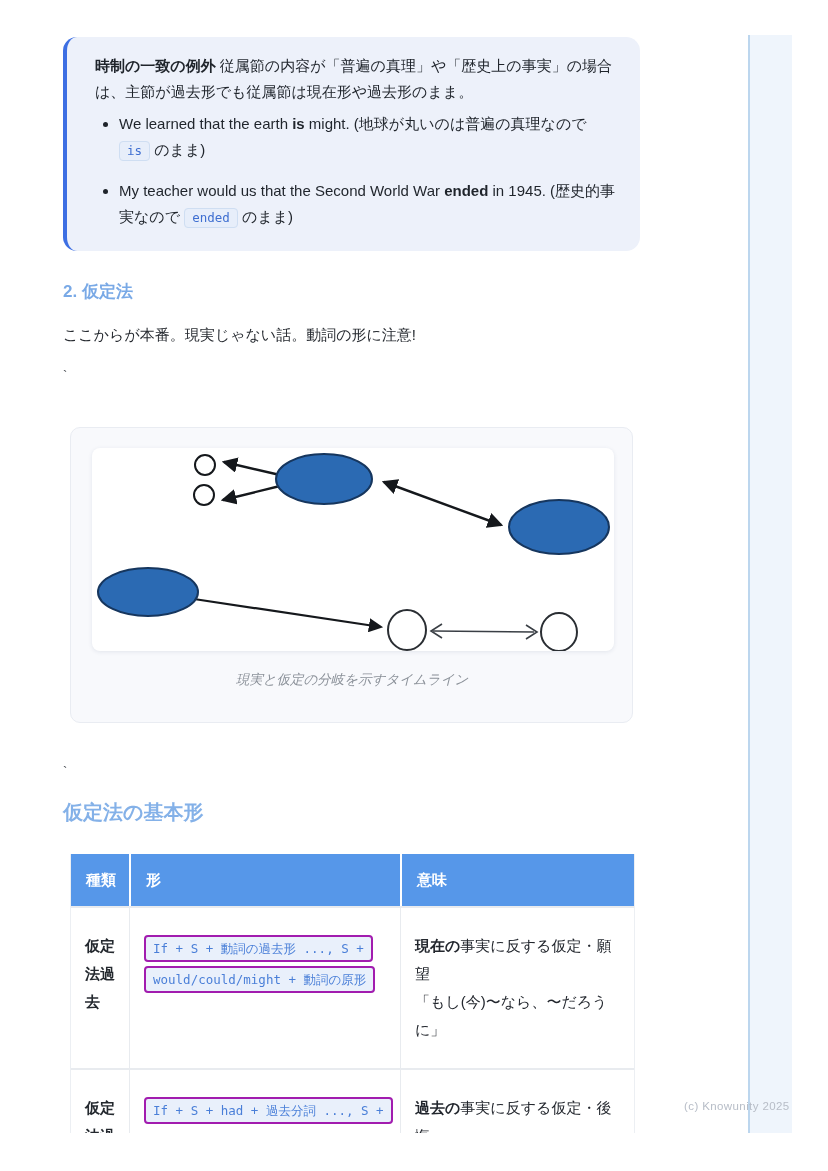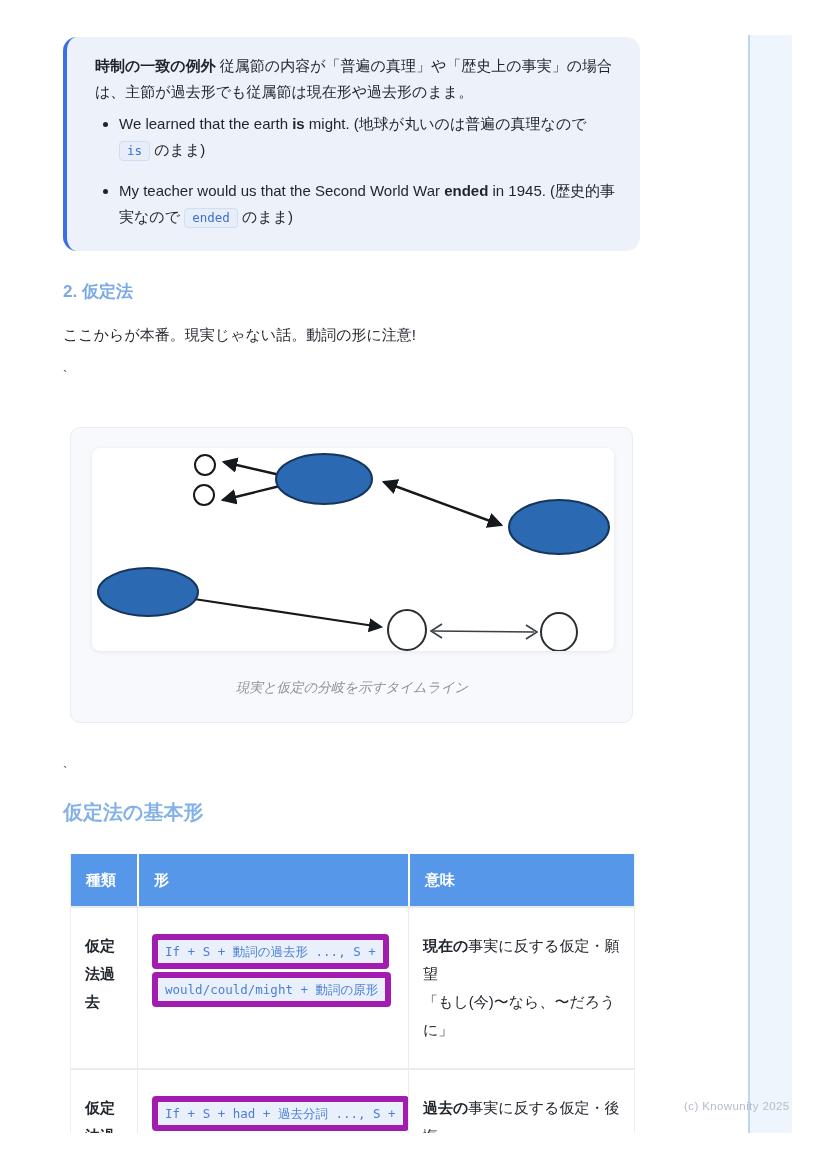--- a/index.html
+++ b/index.html
@@ -25,41 +25,41 @@
   .intro { margin-top:16px; font-size:15px; line-height:24px; color:#272b31; }
   .tick { margin-top:22px; height:14px; font-size:13px; color:#4a4f55; line-height:14px; }
   .h3 { margin-top:20px; font-size:20px; line-height:27px; font-weight:700; color:#84b1e8; }
 
   
   .figure-card { margin-top:44px; margin-left:7px; width:563px; height:296px;
                  background:#f8f9fc; border:1px solid #e9ecf2; border-radius:10px;
                  padding:20px 20px 0 21px; }
   .figure-panel { width:522px; height:203px; background:#ffffff; border-radius:8px;
                   box-shadow:0 1px 4px rgba(40,60,100,0.10); overflow:hidden; }
-  .figure-caption { margin-top:28px; text-align:center; font-style:italic;
+  .figure-caption { margin-top:20px; text-align:center; font-style:italic;
                     font-size:13.5px; color:#8b9199; }
 
   
   .gtable { margin-top:28px; margin-left:7px; width:565px; font-size:15px;
             border:1px solid #eceff3; border-top:none; }
   .g-head { display:flex; }
   .g-head .hc { background:#5697e9; color:#ffffff; font-weight:700;
                 padding:15px 10px 15px 15px; line-height:22px; }
   .g-head .hc + .hc { border-left:2px solid #ffffff; }
   .g-row { display:flex; border-top:2px solid #e8ebef; background:#ffffff; }
   .g-row .bc { padding:24px 14px 24px 14px; line-height:28px; }
   .g-row .bc + .bc { border-left:1px solid #e8ebef; }
-  .c1 { width:66px; }
+  .c1 { width:58px; }
   .c2 { width:271px; }
   .c3 { width:228px; flex:1; }
   .kind { font-weight:700; color:#24292f; }
   .code-lines { padding-top:2px; }
   .code-line { display:inline-block; font-family:"DejaVu Sans Mono","Liberation Mono",monospace;
                font-size:12.5px; line-height:17px; color:#4a7fd8; background:#e9f0fb;
-               border:6px solid #a21caf; border-radius:4px; padding:3px 7px; margin-bottom:3px;
+               border:2px solid #a21caf; border-radius:4px; padding:3px 7px; margin-bottom:3px;
                white-space:nowrap; }
   .meaning strong { font-weight:700;margin-top:38px; }
   .meaning .quote { display:block; }
 
   
   .side-strip { position:absolute; left:748px; top:35px; width:44px; height:1098px;
                 background:#eff5fc; border-left:2px solid #bcd6ee; }
   .watermark { position:absolute; left:684px; top:1100px; font-size:11.5px;
                color:#b7bdc7; letter-spacing:0.4px; white-space:nowrap; }
 </style>

